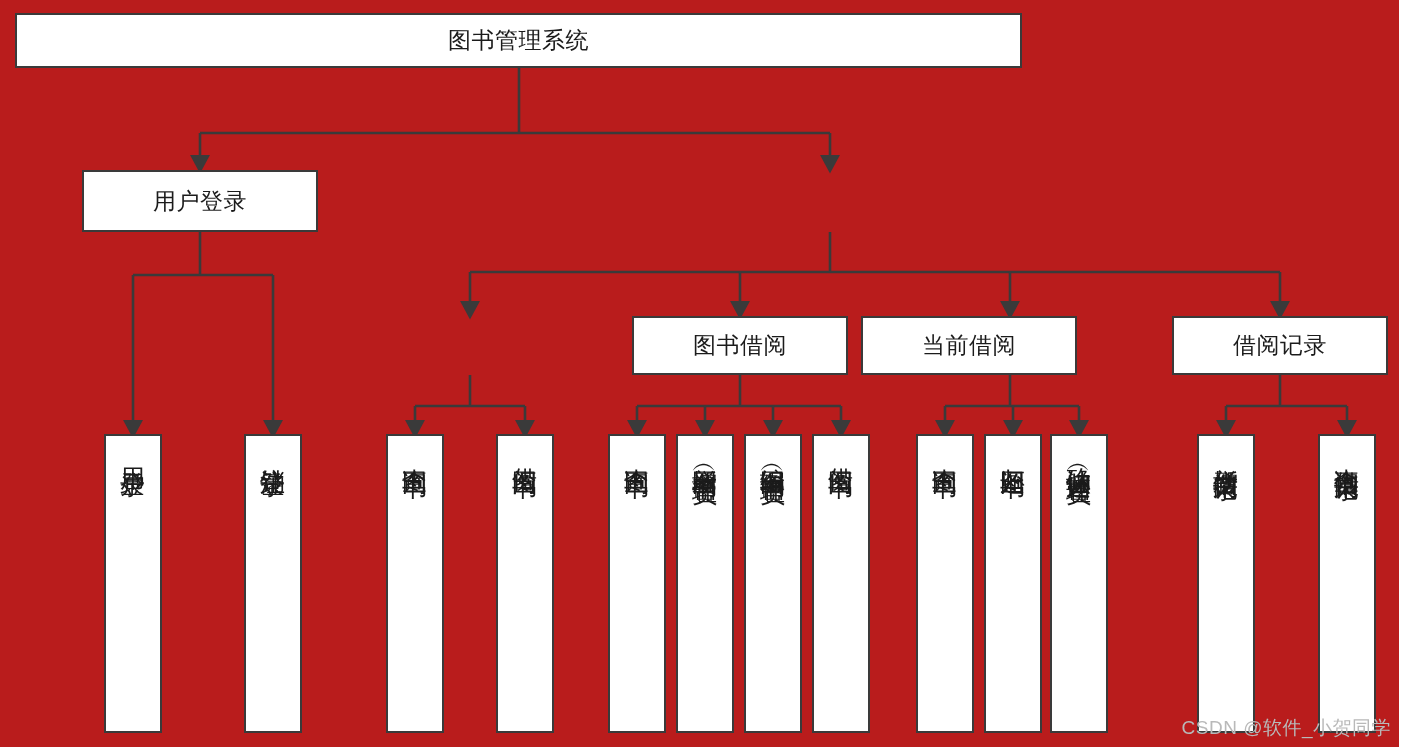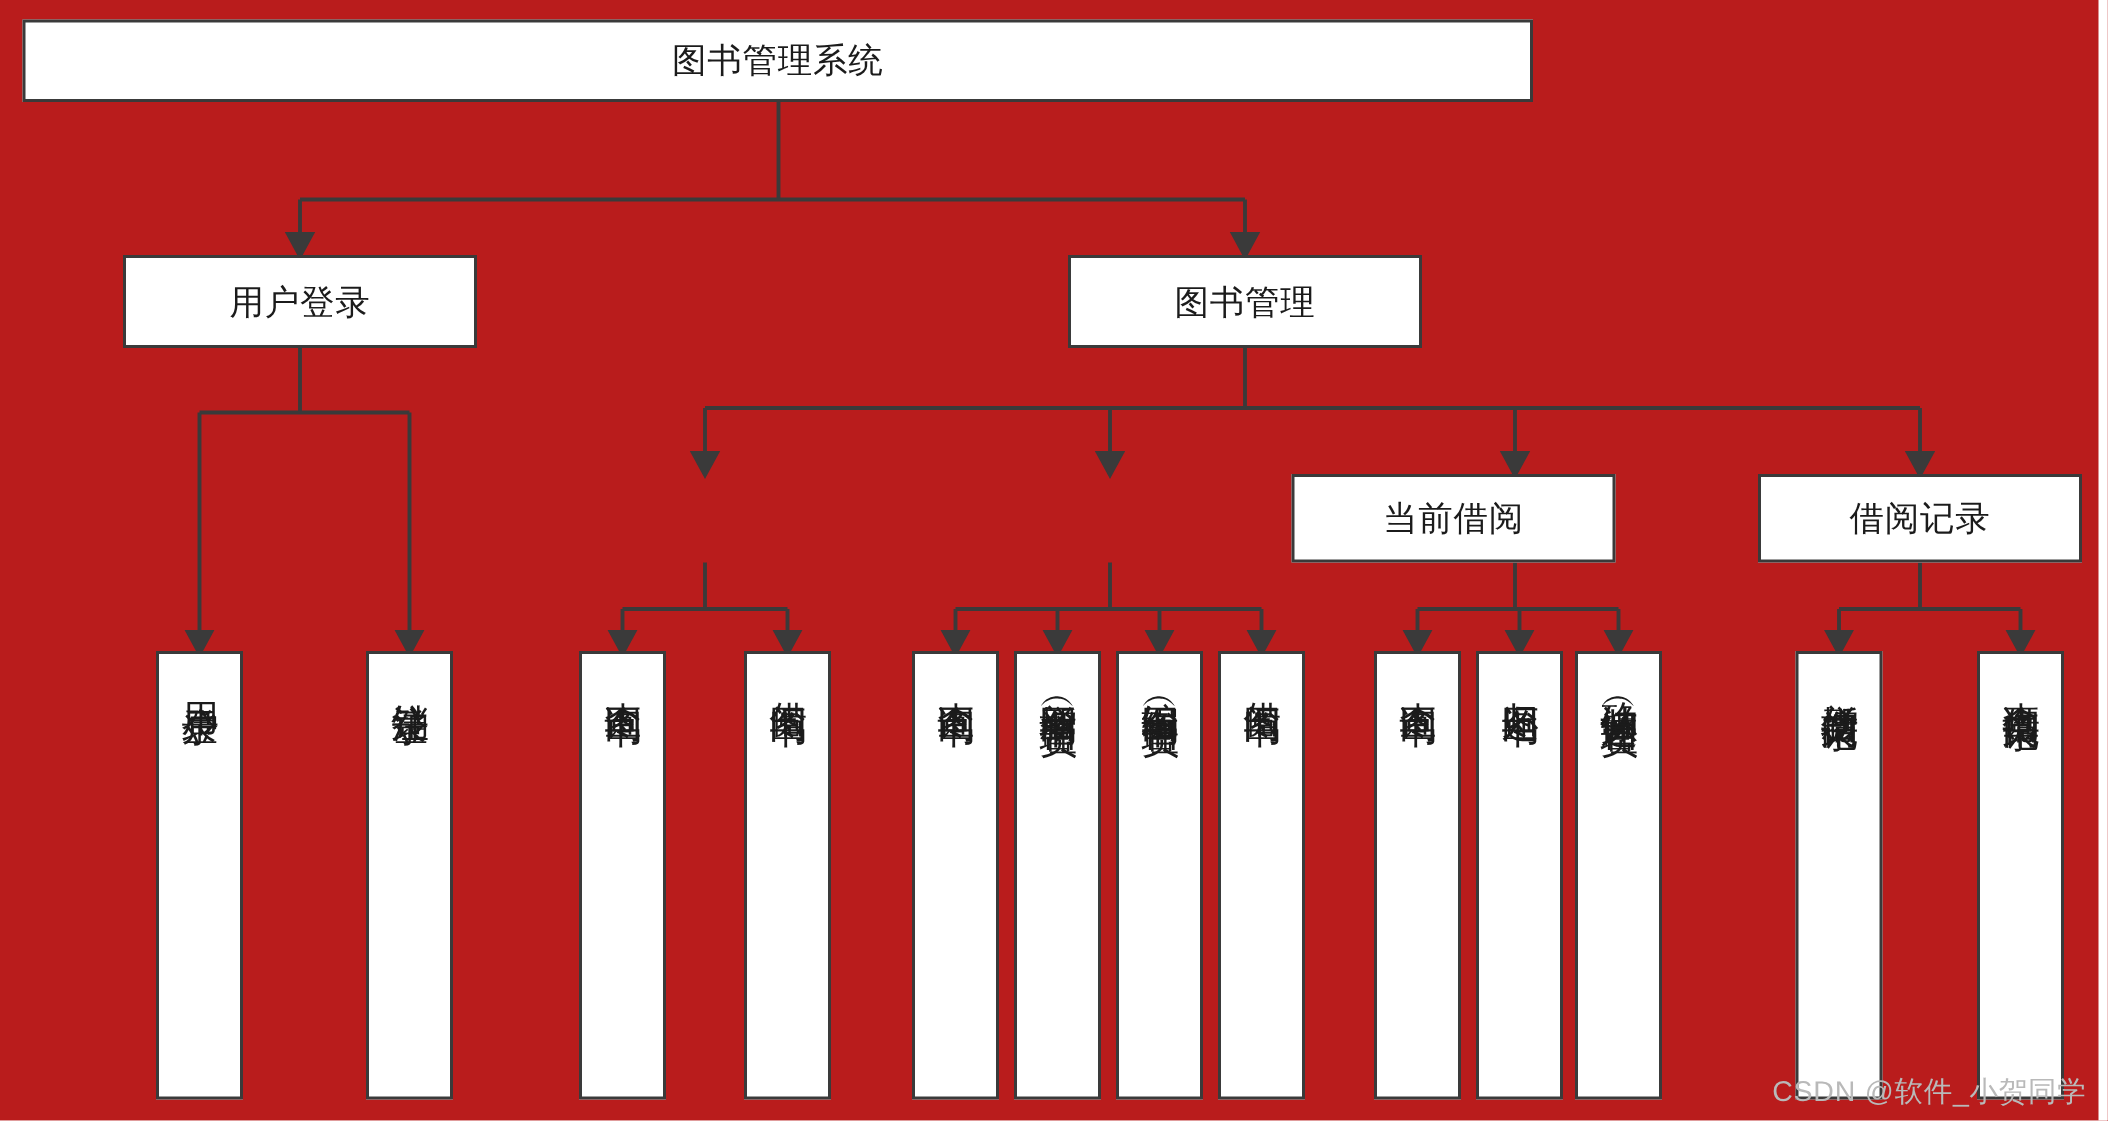--- a/index.html
+++ b/index.html
@@ -125,24 +125,24 @@
     </g>
   </svg>
 
   <div class="node horizontal" style="left:15px; top:13px; width:1007px; height:55px;">
     <span class="label">图书管理系统</span>
   </div>
 
   <div class="node horizontal" style="left:82px; top:170px; width:236px; height:62px;">
     <span class="label">用户登录</span>
   </div>
-  <div class="node horizontal" style="left:712px; top:170px; width:236px; height:62px;">
-    <span class="label">图书管理</span>
+
+  <div class="node horizontal" style="left:632px; top:316px; width:216px; height:59px;">
+    <span class="label">图书借阅</span>
   </div>
-
   <div class="node horizontal" style="left:861px; top:316px; width:216px; height:59px;">
     <span class="label">当前借阅</span>
   </div>
   <div class="node horizontal" style="left:1172px; top:316px; width:216px; height:59px;">
     <span class="label">借阅记录</span>
   </div>
 
   <div class="node vertical" style="left:104px; top:434px; width:58px; height:299px;">
     <span class="label">用户登录</span>
   </div>

